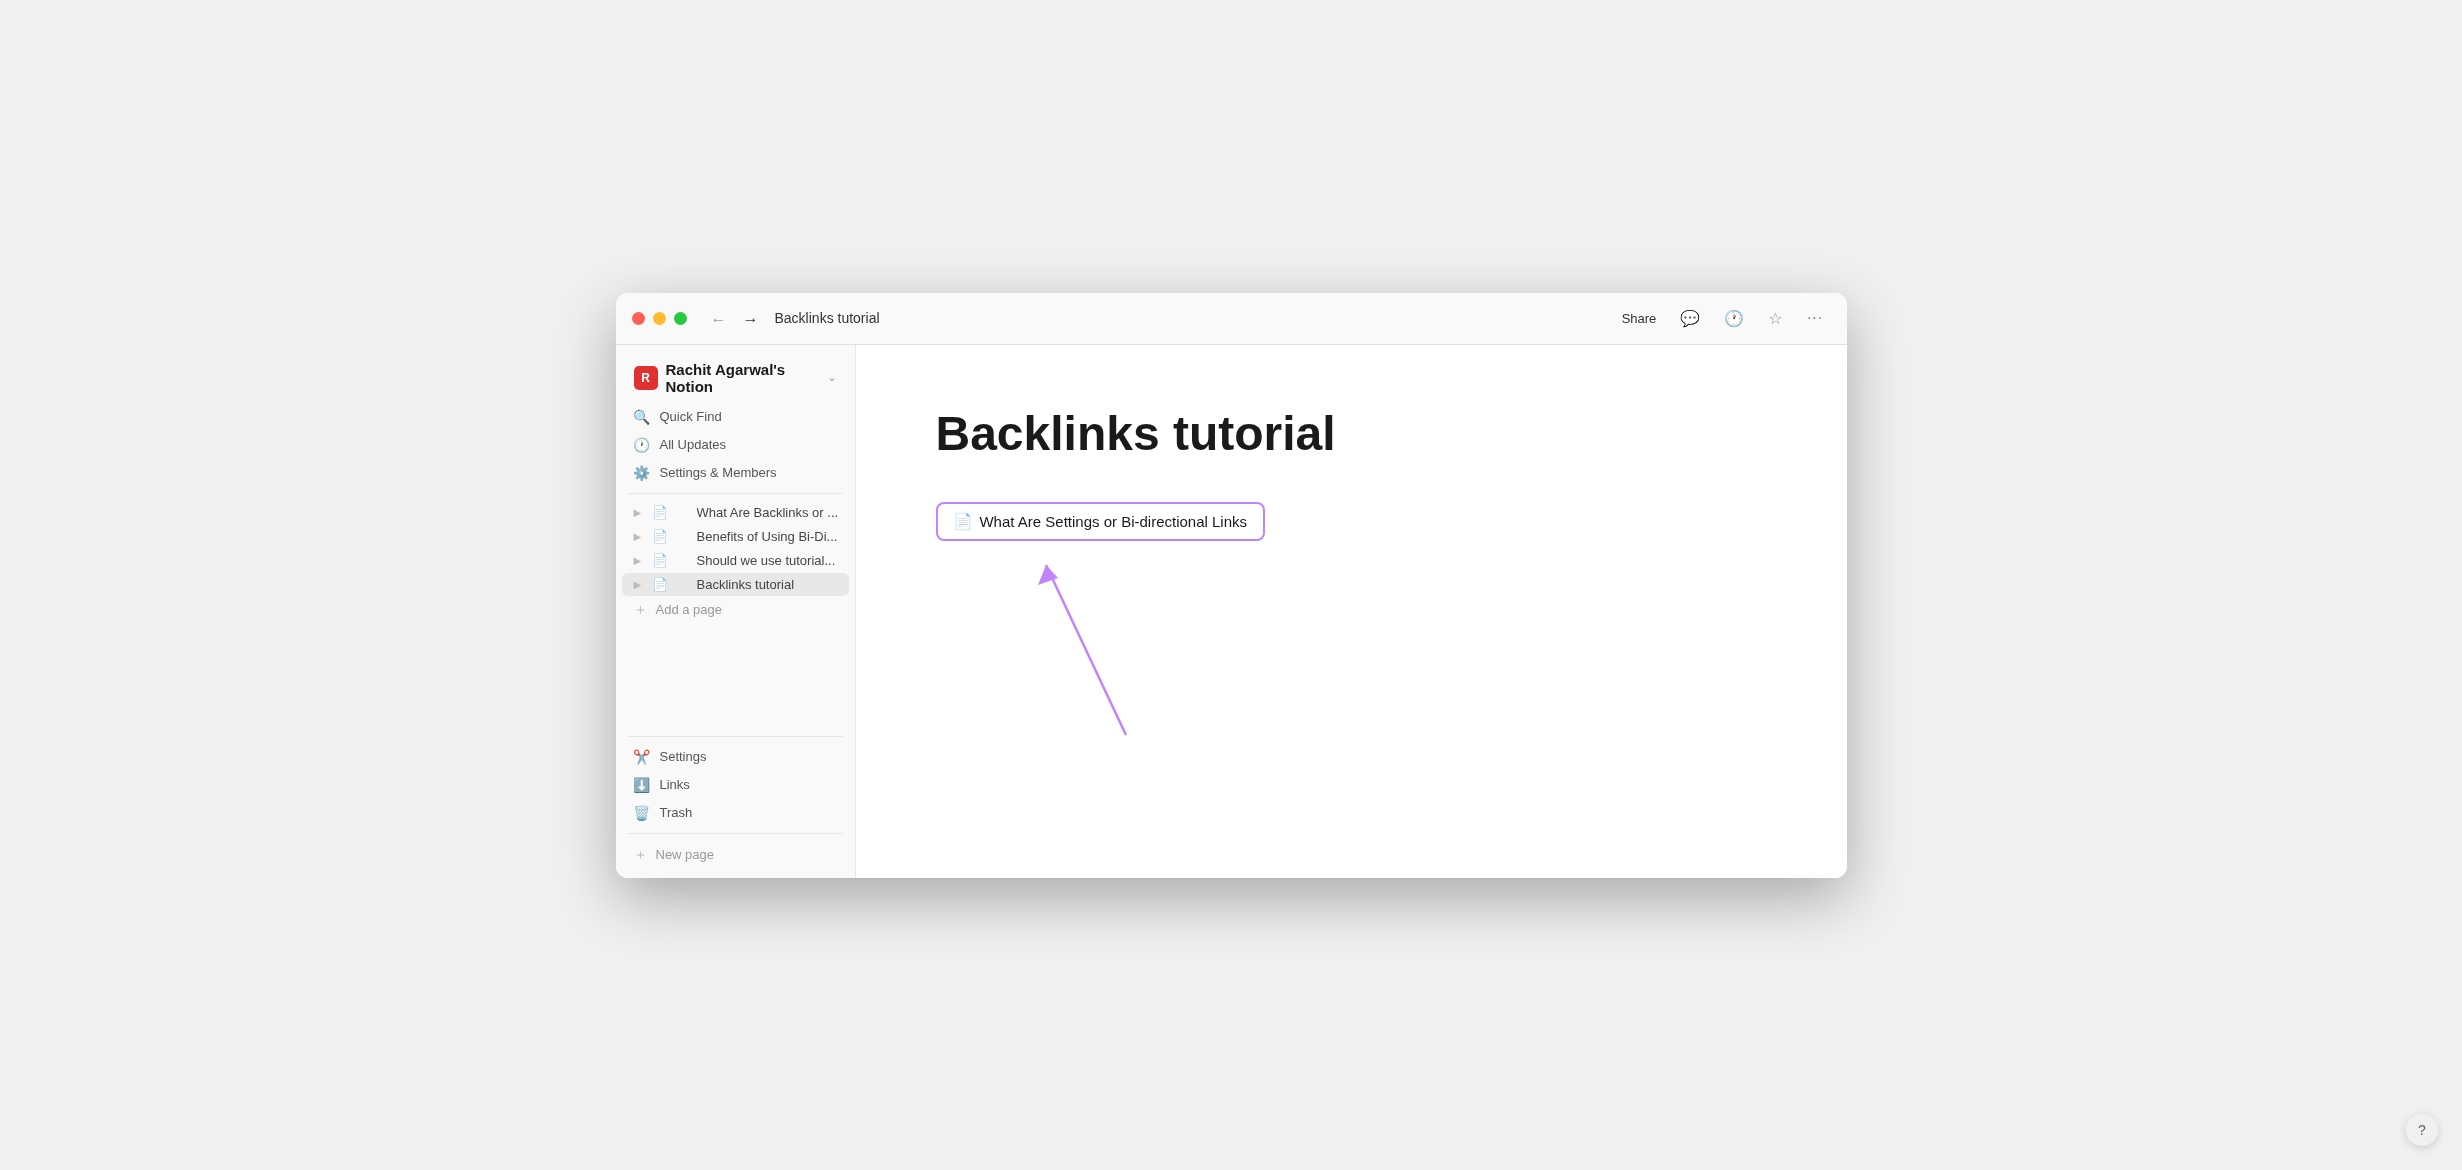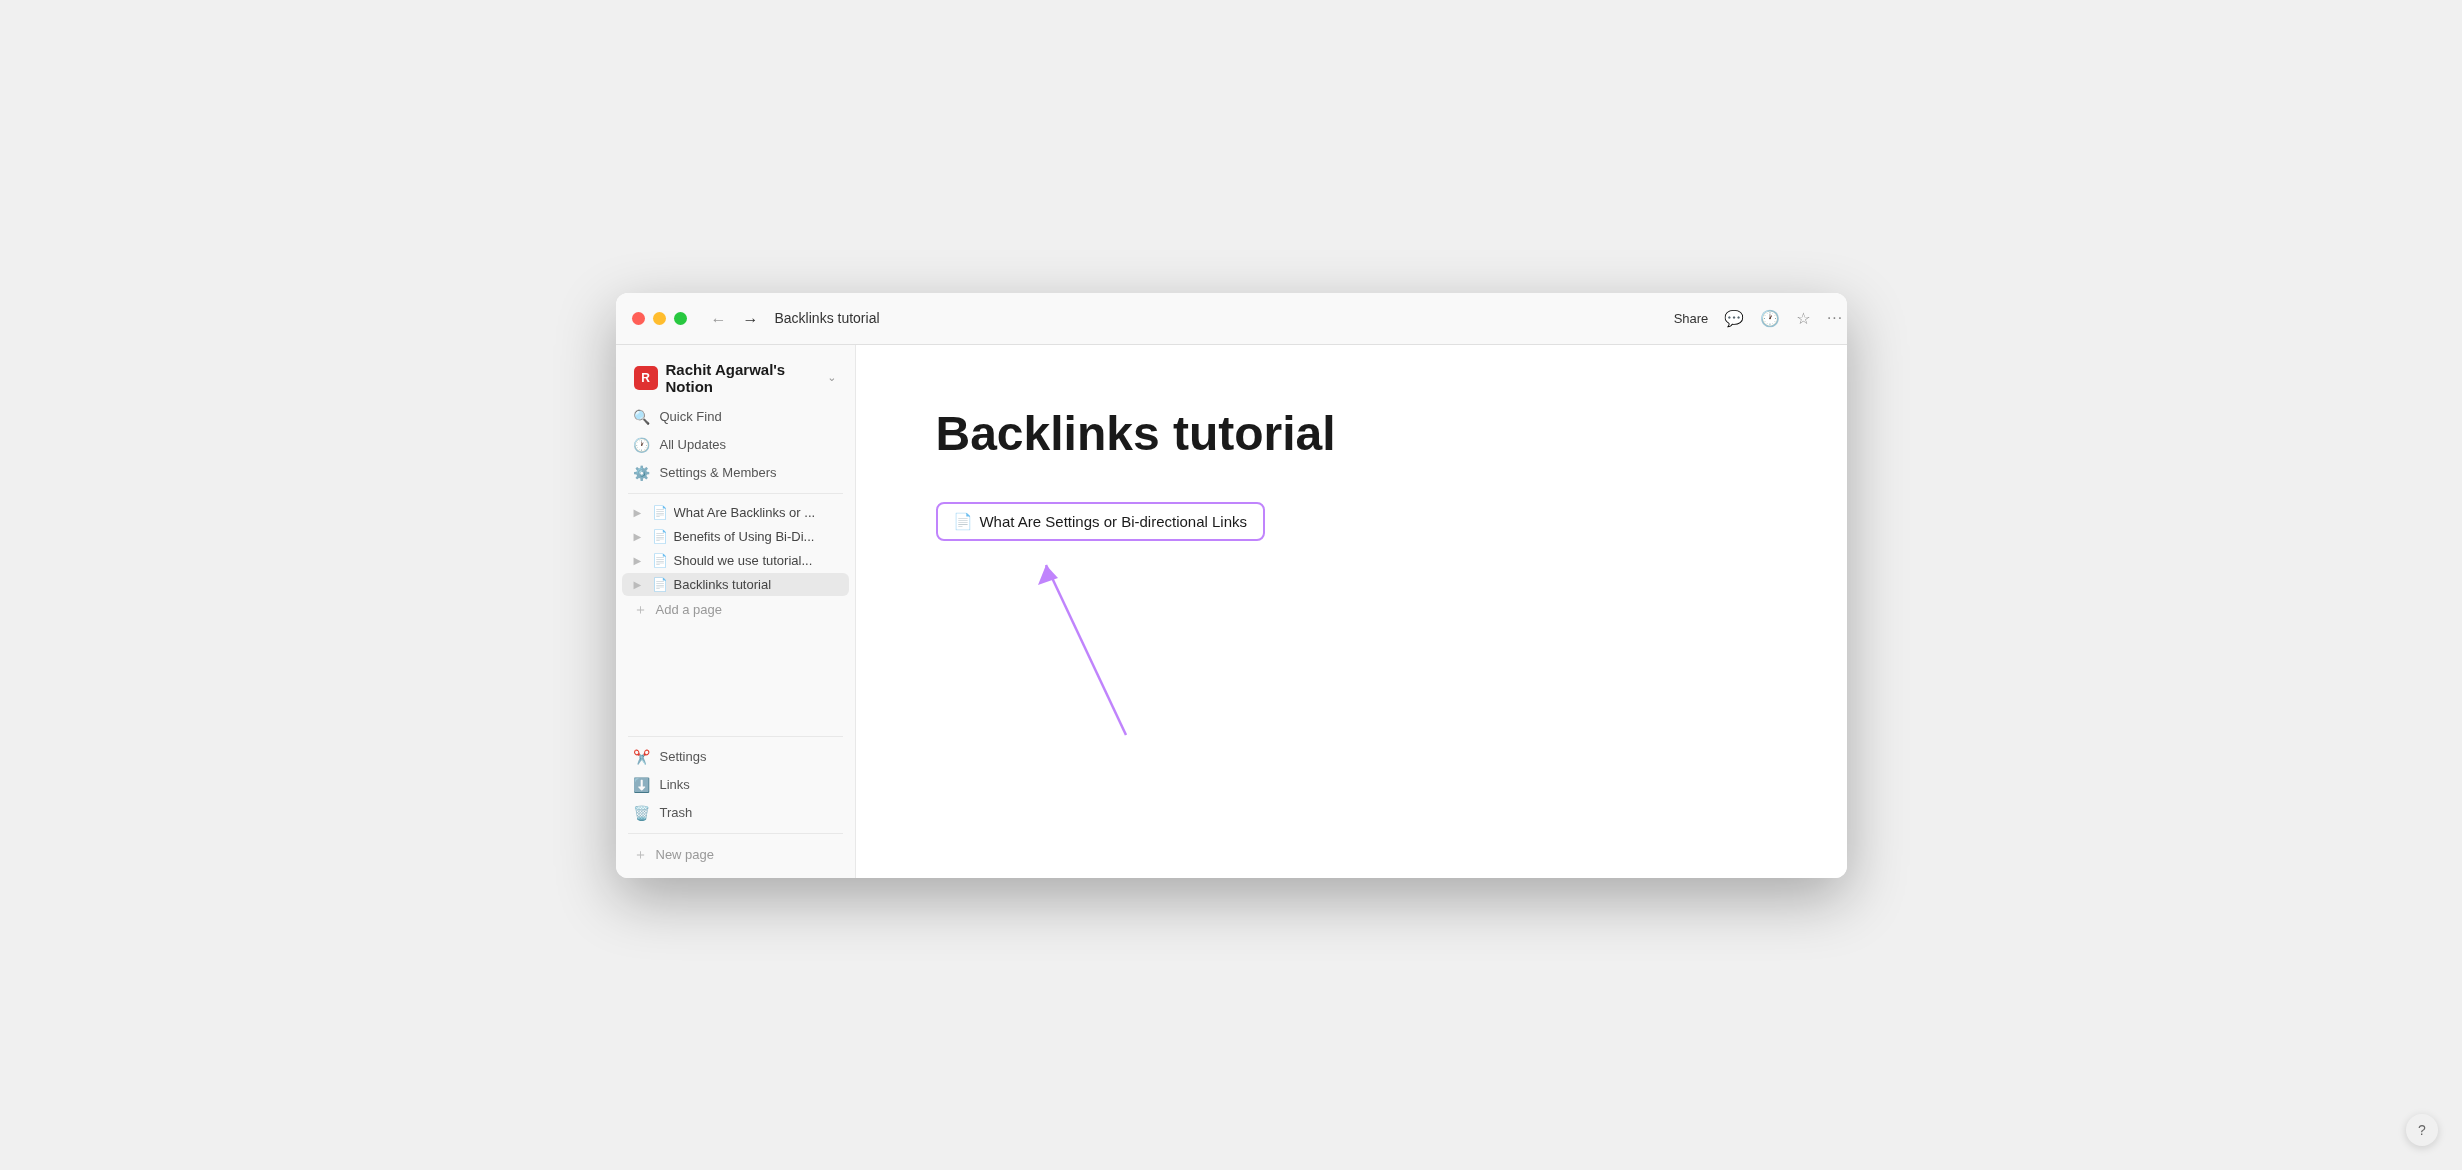--- a/index.html
+++ b/index.html
@@ -71,24 +71,24 @@
 
     .titlebar-title {
       font-size: 14px;
       color: #333;
       font-weight: 500;
       margin-left: 4px;
     }
 
     .titlebar-actions {
       position: absolute;
-      right: 4px;
-      display: flex;
-      align-items: center;
-      gap: 16px;
+      right: 24px;
+      display: flex;
+      align-items: center;
+      gap: 24px;
     }
 
     .share-btn {
       font-size: 13px;
       color: #333;
       font-weight: 500;
       cursor: pointer;
     }
 
     .titlebar-icon {
@@ -205,20 +205,21 @@
       color: #888;
       width: 18px;
       text-align: center;
     }
 
     .page-title-text {
       flex: 1;
       overflow: hidden;
       text-overflow: ellipsis;
       white-space: nowrap;
+      margin-left: 23px;
     }
 
     .add-page-item {
       display: flex;
       align-items: center;
       gap: 8px;
       padding: 4px 12px;
       cursor: pointer;
       border-radius: 6px;
       margin: 1px 6px;

